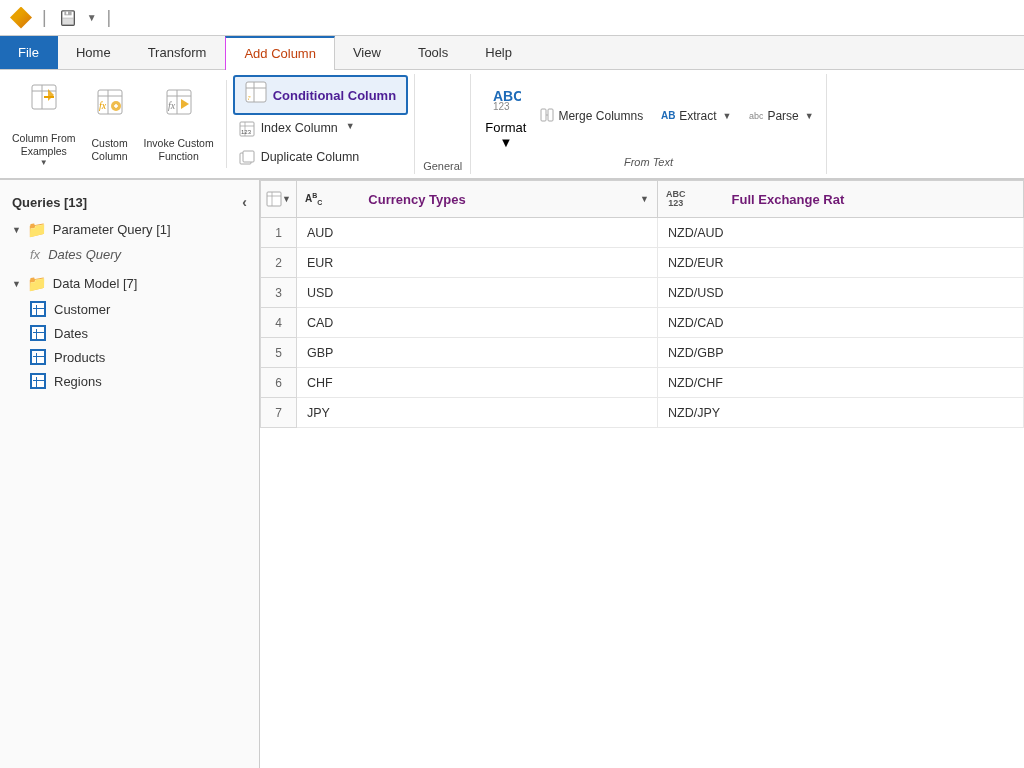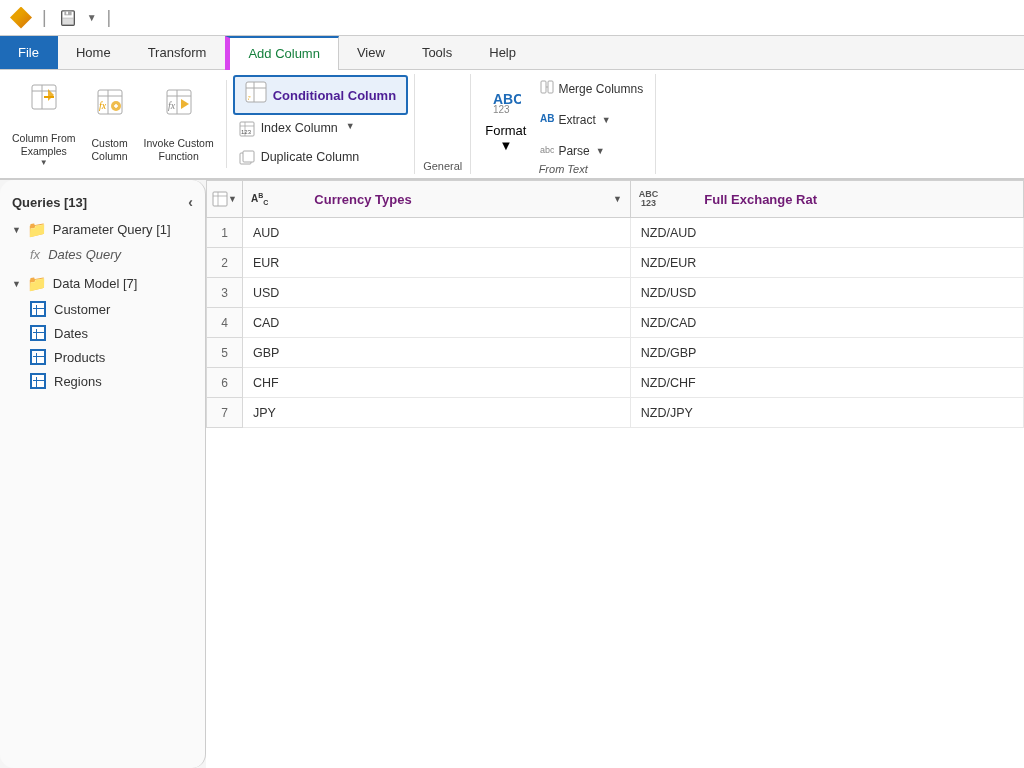--- a/index.html
+++ b/index.html
@@ -40,23 +40,23 @@
       padding: 0 18px;
       display: flex; align-items: center;
       cursor: pointer;
       font-size: 13px;
       color: #333;
       border-right: 1px solid transparent;
       position: relative;
     }
     .ribbon-tab.active {
       background: #fff;
-      color: #15803d;
+      color: #c2410c;
       border-top: 2px solid #1e6bb8;
-      border-left: 5px solid #d946ef;
+      border-left: 1px solid #d946ef;
       border-right: 1px solid #ccc;
       margin-bottom: -1px;
       padding-bottom: 1px;
     }
 
     
     .ribbon-content {
       background: #fff;
       border-bottom: 2px solid #ccc;
       height: 110px;
@@ -128,21 +128,21 @@
       flex-direction: column;
       align-items: center;
       cursor: pointer;
       padding: 4px 6px;
       border-radius: 3px;
     }
     .format-icon { font-size: 26px; color: #1e6bb8; }
 
     .right-stacked {
       display: flex;
-      flex-direction: column;
+      flex-direction: row;
       gap: 10px;
       justify-content: center;
     }
     .right-stacked-item {
       display: flex;
       align-items: center;
       gap: 4px;
       cursor: pointer;
       padding: 2px 4px;
       border-radius: 3px;
@@ -160,26 +160,25 @@
 
     
     .main-area {
       display: flex;
       height: calc(768px - 36px - 34px - 110px);
       background: #f5f5f5;
     }
 
     
     .sidebar {
-      width: 206px;
+      width: 260px;
       background: #fafafa;
       border-right: 1px solid #ccc;
       overflow-y: auto;
       padding: 8px 0;
-      border-radius: 14px;
     }
     .sidebar-header {
       display: flex;
       align-items: center;
       justify-content: space-between;
       padding: 6px 12px;
       font-size: 13px;
       font-weight: 600;
       color: #333;
     }

